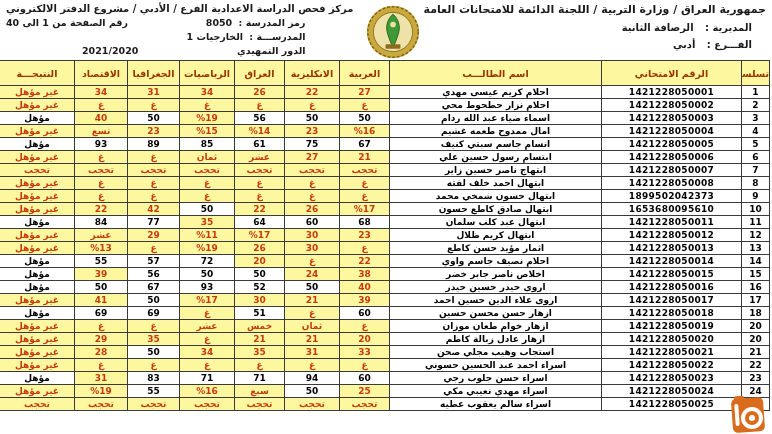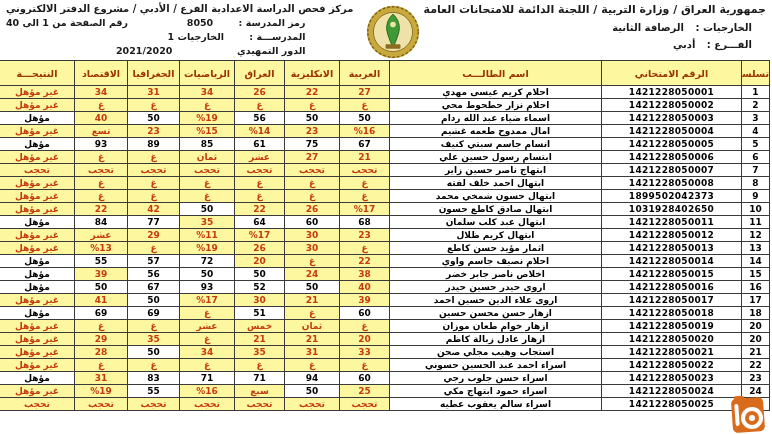--- a/index.html
+++ b/index.html
@@ -30,21 +30,21 @@
   .hdr-right .org-title{font-size:11px;font-weight:bold;white-space:nowrap;}
   .hdr-right .info-line{font-size:10px;font-weight:bold;margin-top:6px;padding-right:14px;}
   .hdr-right .info-line .lbl{margin-left:8px;}
   .hdr-logo{width:58px;flex:0 0 58px;margin-top:1px;}
   .hdr-left{flex:1;padding-right:10px;}
   .hdr-left .center-title{font-size:10px;font-weight:bold;white-space:nowrap;text-align:center;}
   .hdr-left .row{
     display:flex;justify-content:space-between;align-items:baseline;
     font-size:9.5px;font-weight:bold;margin-top:3px;padding-right:48px;
   }
-  .hdr-left .row .lbl{margin-left:22px;}
+  .hdr-left .row .lbl{margin-left:3px;}
   .hdr-left .pair{white-space:nowrap;}
   .ltr{direction:ltr;unicode-bidi:embed;}
   
   table.results{
     width:768px;
     margin:0 2px;
     border-collapse:collapse;
     table-layout:fixed;
   }
   table.results th,table.results td{
@@ -80,21 +80,21 @@
   }
 </style>
 </head>
 <body>
 
 <div class="top-header">
 
   <div class="hdr-right">
     <div class="org-title">جمهورية العراق / وزارة التربية / اللجنة الدائمة للامتحانات العامة</div>
     <div class="info-line">
-      <span class="lbl">الخارجيات :</span>
+      <span class="lbl">المديرية :</span>
       <span>الرصافة الثانية</span>
     </div>
     <div class="info-line">
       <span class="lbl">الفـــرع :</span>
       <span>أدبي</span>
     </div>
   </div>
 
   <div class="hdr-logo">
     <svg class="emblem" width="56" height="56" viewBox="0 0 60 60">
@@ -119,21 +119,21 @@
     </div>
     <div class="row">
       <span class="pair">
         <span class="lbl">المدرســـة :</span>
         <span>الخارجيات 1</span>
       </span>
       <span></span>
     </div>
     <div class="row">
       <span class="pair">الدور التمهيدي</span>
-      <span class="pair ltr" style="margin-left:110px">2021/2020</span>
+      <span class="pair ltr" style="margin-left:76px">2021/2020</span>
     </div>
   </div>
 
 </div>
 
 <table class="results">
   <colgroup>
     <col style="width:28px">
       <col style="width:140px">
       <col style="width:212px">
@@ -263,21 +263,21 @@
         <td class="num fail">غ</td>
         <td class="num fail">غ</td>
         <td class="num fail">غ</td>
         <td class="num fail">غ</td>
         <td class="num fail">غ</td>
         <td class="num fail">غ</td>
         <td class="fail">غير مؤهل</td>
       </tr>
       <tr>
         <td class="c-serial pass">10</td>
-        <td class="c-exam pass">1031928402650</td>
+        <td class="c-exam pass">1653680095610</td>
         <td class="c-name pass">ابتهال صادق كاطع حسون</td>
         <td class="num fail">%17</td>
         <td class="num fail">26</td>
         <td class="num fail">22</td>
         <td class="num pass">50</td>
         <td class="num fail">42</td>
         <td class="num fail">22</td>
         <td class="fail">غير مؤهل</td>
       </tr>
       <tr>
@@ -432,21 +432,21 @@
         <td class="num pass">94</td>
         <td class="num pass">71</td>
         <td class="num pass">71</td>
         <td class="num pass">83</td>
         <td class="num fail">31</td>
         <td class="pass">مؤهل</td>
       </tr>
       <tr>
         <td class="c-serial pass">24</td>
         <td class="c-exam pass">1421228050024</td>
-        <td class="c-name pass">اسراء حمود ابتهاج مكي</td>
+        <td class="c-name pass">اسراء مهدي نعيبي مكي</td>
         <td class="num fail">25</td>
         <td class="num pass">50</td>
         <td class="num fail">سبع</td>
         <td class="num fail">%16</td>
         <td class="num pass">55</td>
         <td class="num fail">%19</td>
         <td class="fail">غير مؤهل</td>
       </tr>
       <tr>
         <td class="c-serial pass">25</td>

